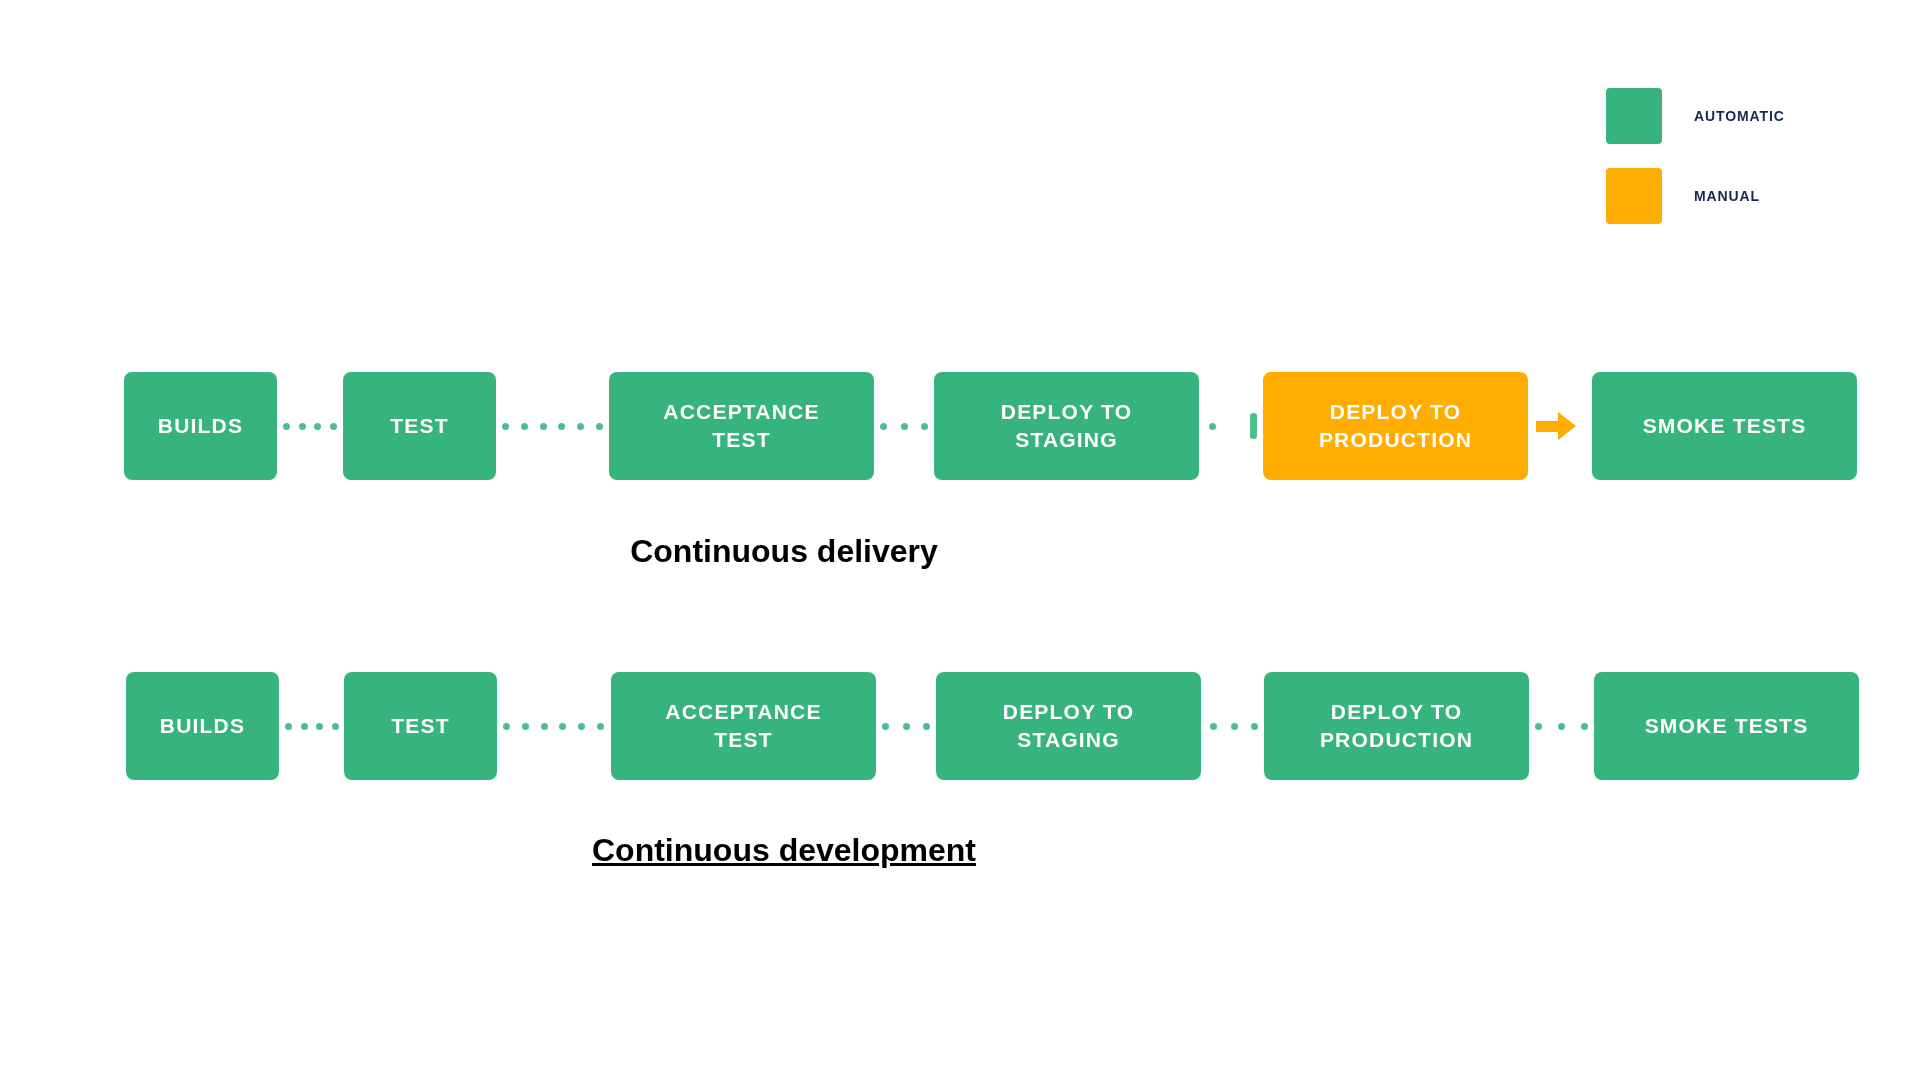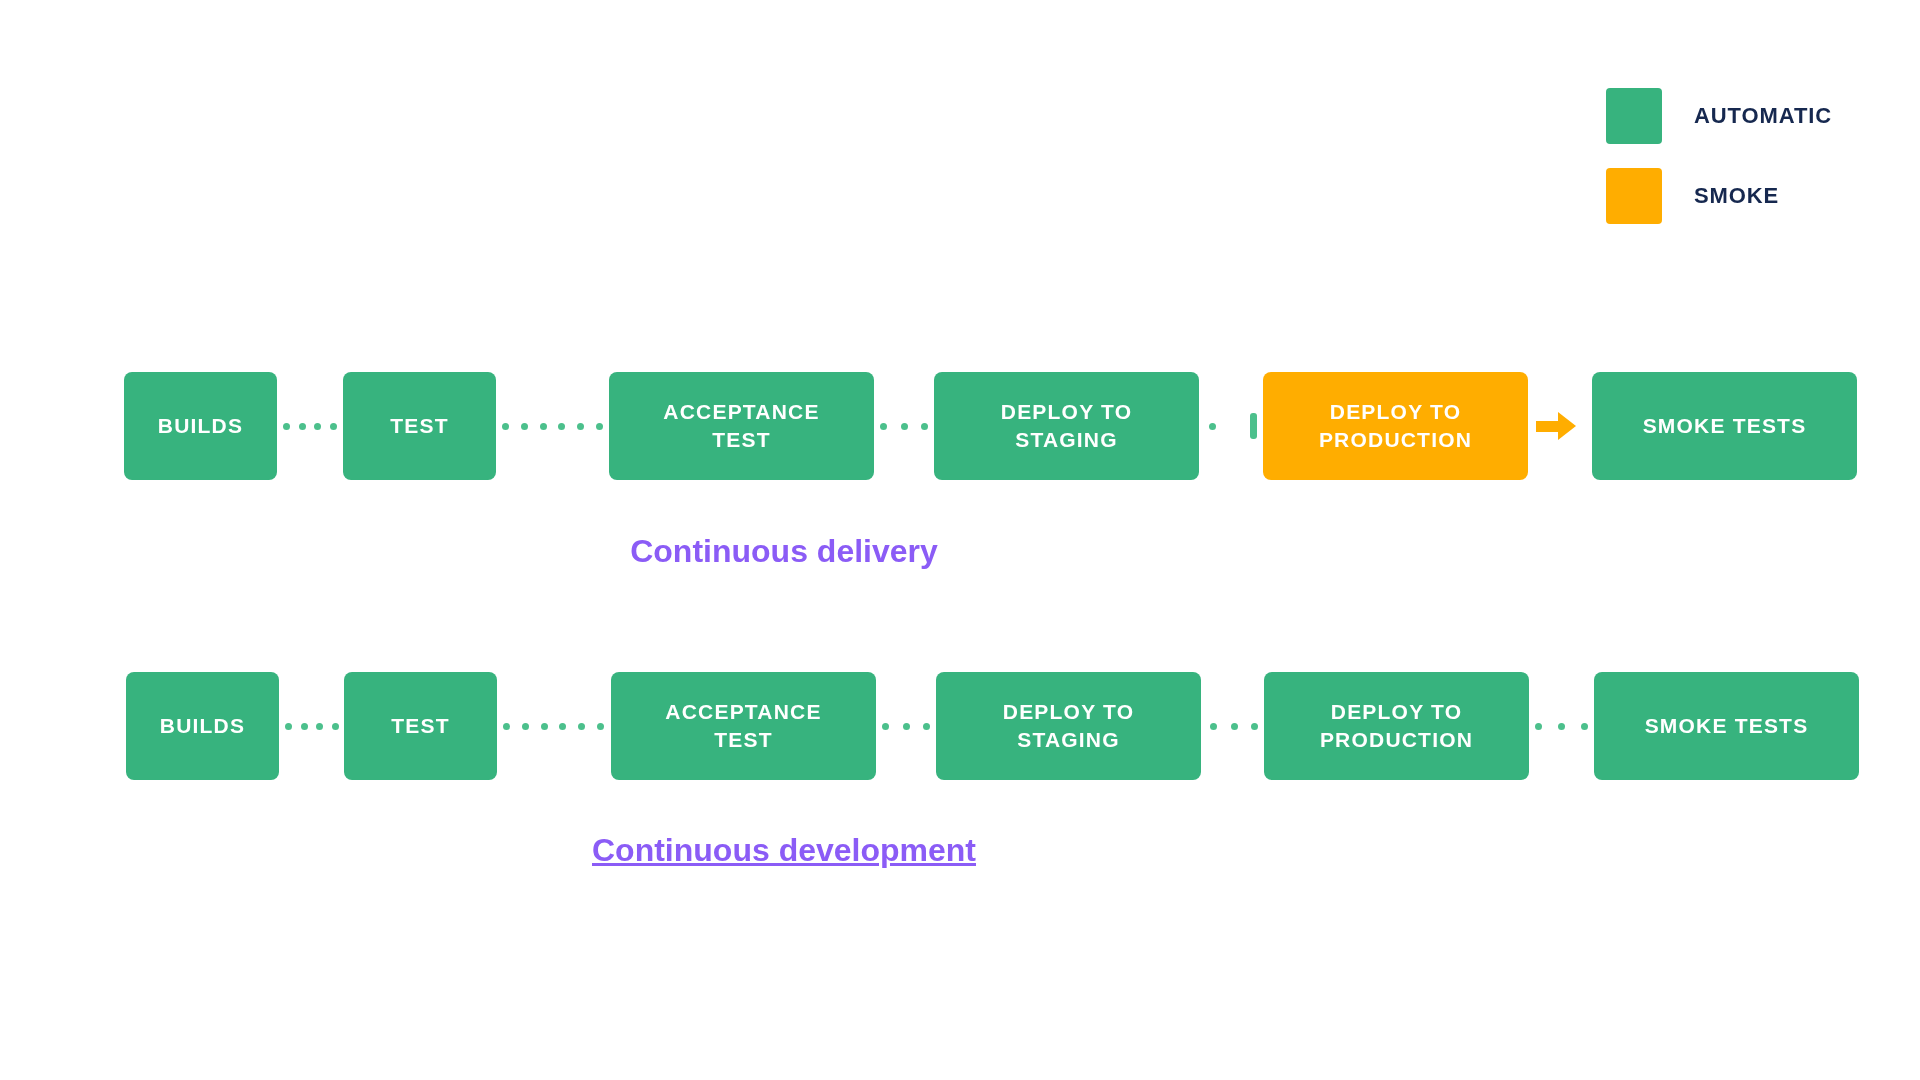--- a/index.html
+++ b/index.html
@@ -31,21 +31,21 @@
     width: 56px;
     height: 56px;
     border-radius: 4px;
     flex: none;
   }
   .legend-swatch.automatic { background: #37b37e; }
   .legend-swatch.manual    { background: #ffad00; }
   .legend-label {
     margin-left: 32px;
     color: #16284f;
-    font-size: 22px;
+    font-size: 14px;
     font-weight: bold;
     letter-spacing: 0.9px;
     white-space: nowrap;
   }
 
   
   .pipeline {
     position: absolute;
     left: 2px;
     top: 0;
@@ -120,36 +120,36 @@
     border-top: 14px solid transparent;
     border-bottom: 14px solid transparent;
     border-left: 18px solid #ffad00;
   }
 
   
   .caption {
     position: absolute;
     width: 1568px;
     text-align: center;
-    color: #8b5cf6;
+    color: #000000;
     font-size: 32px;
     font-weight: bold;
   }
 </style>
 </head>
 <body>
 
 <div class="legend">
   <div class="legend-row">
     <span class="legend-swatch automatic"></span>
     <span class="legend-label">AUTOMATIC</span>
   </div>
   <div class="legend-row">
     <span class="legend-swatch manual"></span>
-    <span class="legend-label">SMOKE</span>
+    <span class="legend-label">MANUAL</span>
   </div>
 </div>
 
 <div id="pipelines-root">
     <div class="pipeline" style="top: 372px;">
       <div class="pipeline-row">
         <div class="connector" style="left: 281px; width: 54px; justify-content: space-between;">
           <span class="dot"></span>
           <span class="dot"></span>
           <span class="dot"></span>

